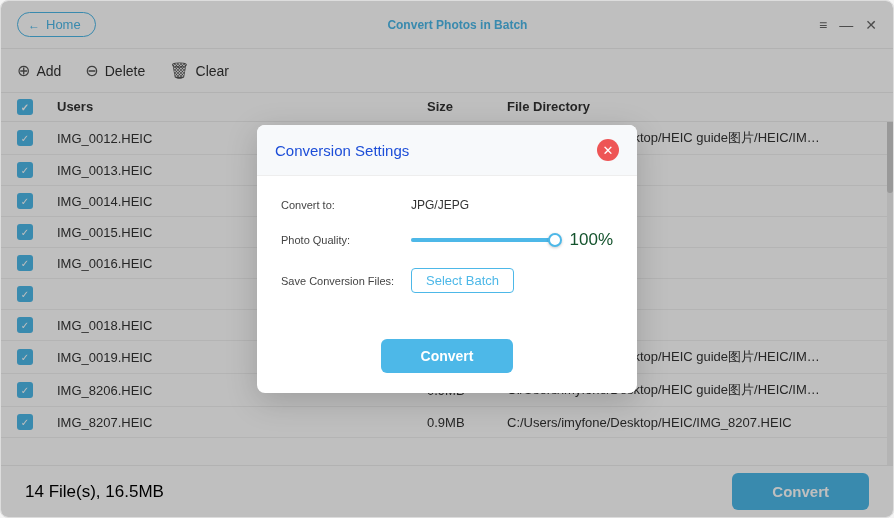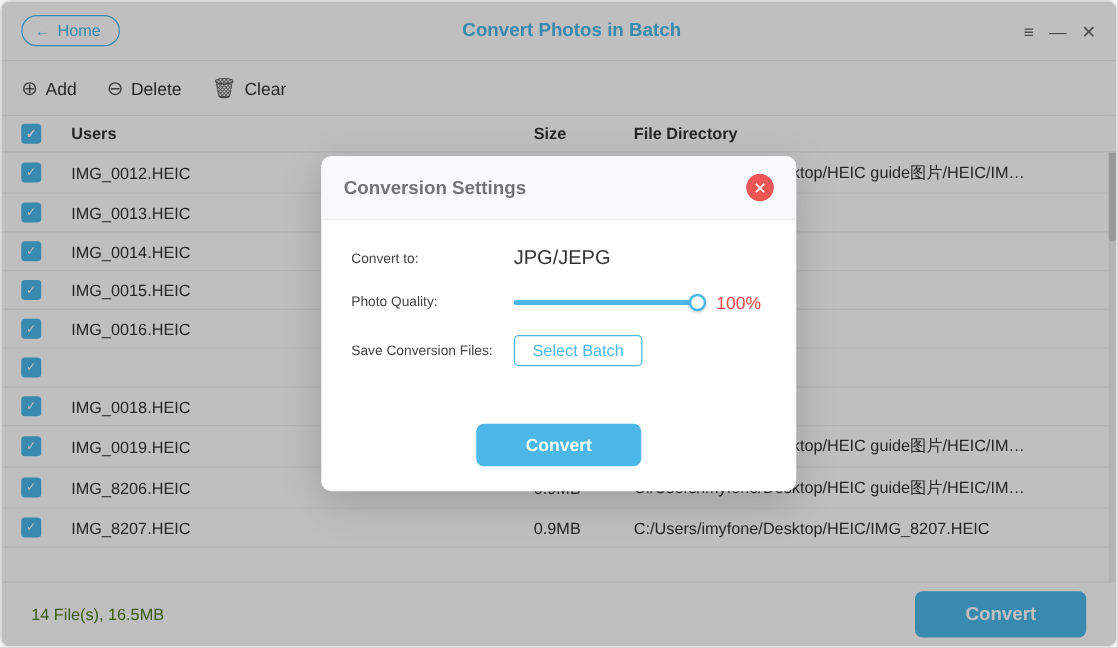--- a/index.html
+++ b/index.html
@@ -43,21 +43,21 @@
       font-size: 13px;
       cursor: pointer;
       background: #fff;
     }
     .home-btn .arrow {
       font-size: 12px;
     }
     .title-bar-title {
       flex: 1;
       text-align: center;
-      font-size: 15px;
+      font-size: 12px;
       font-weight: 600;
       color: #4db8e8;
     }
     .window-controls {
       display: flex;
       gap: 12px;
       align-items: center;
       color: #666;
       font-size: 16px;
     }
@@ -151,22 +151,22 @@
       display: flex;
       align-items: center;
       justify-content: space-between;
       padding: 0 24px;
       height: 52px;
       background: #fff;
       border-top: 1px solid #eee;
       flex-shrink: 0;
     }
     .footer-info {
-      font-size: 13px;
-      color: #4d7c0f;
+      font-size: 17px;
+      color: #000000;
     }
     .convert-btn-main {
       background: #4db8e8;
       color: #fff;
       border: none;
       border-radius: 6px;
       padding: 10px 40px;
       font-size: 15px;
       font-weight: 600;
       cursor: pointer;
@@ -191,22 +191,22 @@
     .modal-header {
       display: flex;
       align-items: center;
       justify-content: space-between;
       padding: 14px 18px;
       border-bottom: 1px solid #eee;
       background: #f7f9fb;
     }
     .modal-title {
       font-size: 15px;
-      font-weight: 700;
-      color: #737373;
+      font-weight: 400;
+      color: #1d4ed8;
     }
     .modal-close {
       width: 22px;
       height: 22px;
       background: #e55;
       border-radius: 50%;
       display: flex;
       align-items: center;
       justify-content: center;
       color: #fff;
@@ -221,21 +221,21 @@
       align-items: center;
       margin-bottom: 18px;
     }
     .modal-label {
       font-size: 11px;
       color: #444;
       width: 130px;
       flex-shrink: 0;
     }
     .modal-value {
-      font-size: 16px;
+      font-size: 12px;
       color: #333;
       font-weight: 500;
     }
     .slider-container {
       display: flex;
       align-items: center;
       gap: 10px;
       flex: 1;
     }
     .slider-track {
@@ -256,22 +256,22 @@
       height: 14px;
       background: #fff;
       border: 2.5px solid #4db8e8;
       border-radius: 50%;
       position: absolute;
       right: -2px;
       top: -5px;
       box-shadow: 0 1px 3px rgba(0,0,0,0.2);
     }
     .slider-value {
-      font-size: 14px;
-      color: #ef4444;
+      font-size: 17px;
+      color: #14532d;
       min-width: 40px;
     }
     .select-folder-btn {
       border: 1.5px solid #4db8e8;
       border-radius: 4px;
       padding: 4px 14px;
       color: #4db8e8;
       font-size: 13px;
       cursor: pointer;
       background: #fff;

